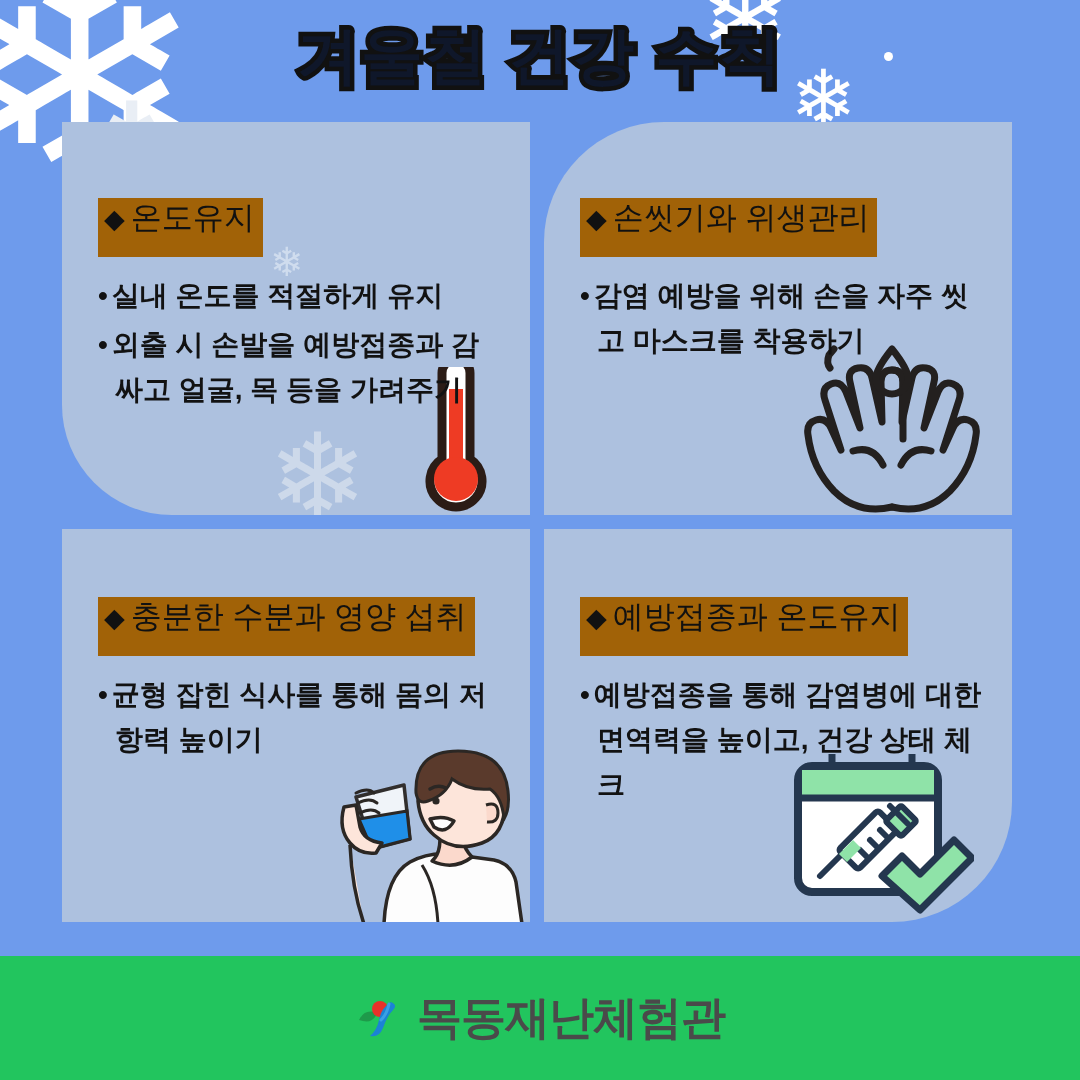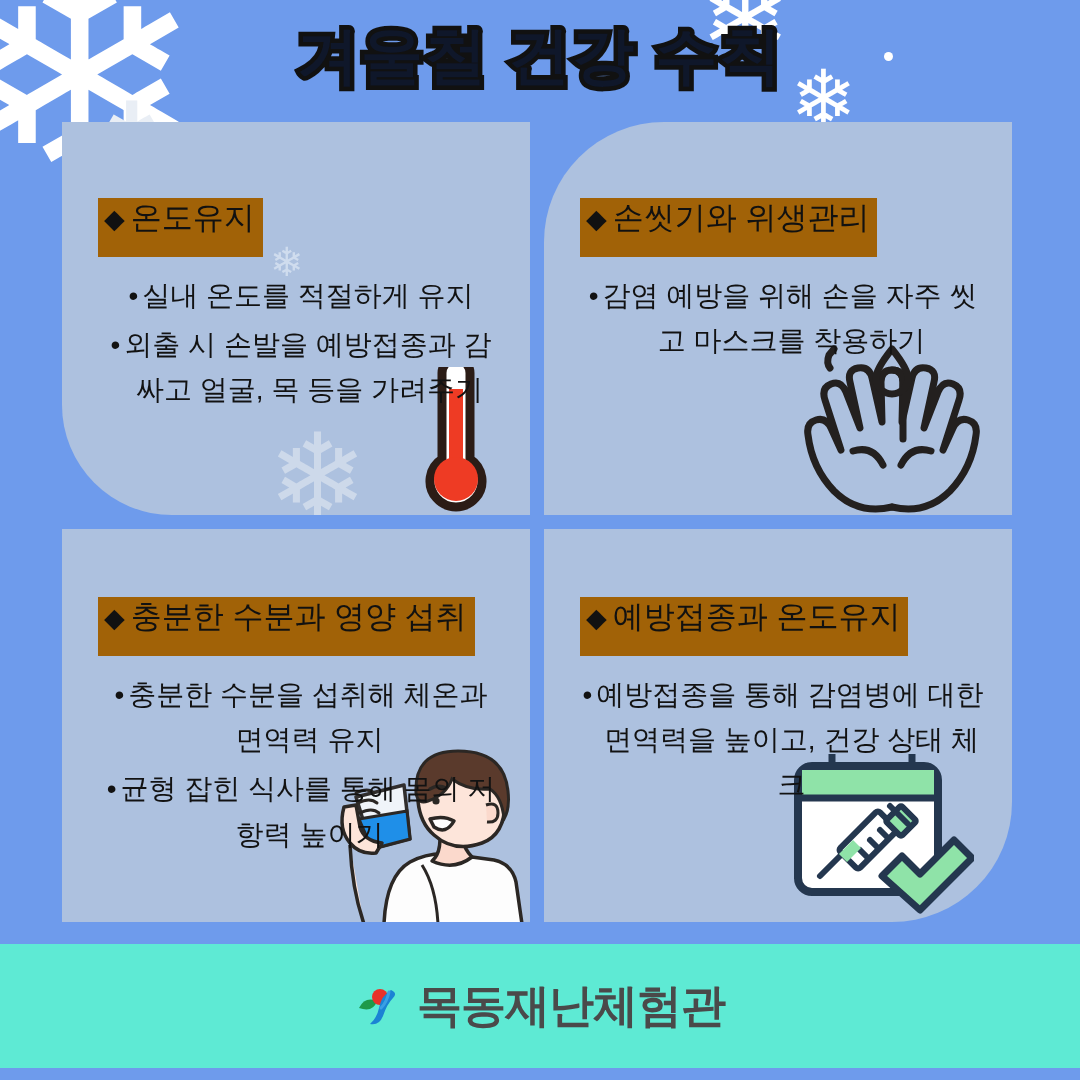--- a/index.html
+++ b/index.html
@@ -66,37 +66,37 @@
     color:#111111;
     font-size:31px;font-weight:400;
     padding:2px 8px 20px 6px;
     line-height:1.18;
     white-space:nowrap;
   }
   .heading .dia{font-size:27px;margin-right:6px;}
 
   .bullets{margin:16px 0 0 0;padding:0;list-style:none;}
   .bullets li{
-    font-size:28px;font-weight:400;color:#121212;
+    font-size:28px;font-weight:700;color:#121212;
     line-height:1.62;margin-bottom:4px;
-    text-indent:-17px;padding-left:17px;text-align:center;
+    text-indent:-17px;padding-left:17px;
   }
   .bullets li .bt{margin-right:4px;}
 
   
   .ico{position:absolute;z-index:2;}
   .thermo{right:26px;bottom:-2px;width:96px;height:150px;}
   .hands{right:14px;bottom:-6px;width:212px;height:190px;}
   .drink{right:-6px;bottom:-2px;width:210px;height:175px;}
   .vaccine{right:38px;bottom:8px;width:190px;height:160px;}
 
   
   .footer{
-    position:absolute;left:0;bottom:12px;width:1080px;height:124px;
-    background:#5eead4;z-index:5;
+    position:absolute;left:0;bottom:0;width:1080px;height:124px;
+    background:#22c55e;z-index:5;
     display:flex;align-items:center;justify-content:center;gap:14px;
   }
   .logo-mark{width:48px;height:48px;flex:0 0 48px;}
   .footer-name{
     font-size:45px;font-weight:700;color:#4a4a4a;letter-spacing:-1px;
   }
 </style>
 </head>
 <body>
 
@@ -155,21 +155,20 @@
       </svg>
     </div>
 
     <div class="card c3">
 
       <div class="card-inner">
         <div class="heading">
           <span class="dia">◆</span><span>충분한 수분과 영양 섭취</span>
         </div>
         <ul class="bullets">
-          <li><span class="bt">•</span><span>충분한 수분을 섭취해 체온과 면역력 유지</span></li>
           <li><span class="bt">•</span><span>균형 잡힌 식사를 통해 몸의 저항력 높이기</span></li>
         </ul>
       </div>
       <svg class="ico drink" viewBox="0 0 210 175">
 
         <path d="M58 175 q2 -48 26 -62 q18 -10 40 -8 l44 6 q18 4 22 22 l6 42 Z" fill="#fdfdfd" stroke="#2b2724" stroke-width="3.5" stroke-linejoin="round"></path>
         <path d="M96 116 q14 22 16 59" fill="none" stroke="#2b2724" stroke-width="3"></path>
 
         <path d="M112 72 q6 30 -6 40 q22 10 40 -4 q-14 -14 -10 -40 Z" fill="#fbd9cc" stroke="#2b2724" stroke-width="3.5" stroke-linejoin="round"></path>
 

